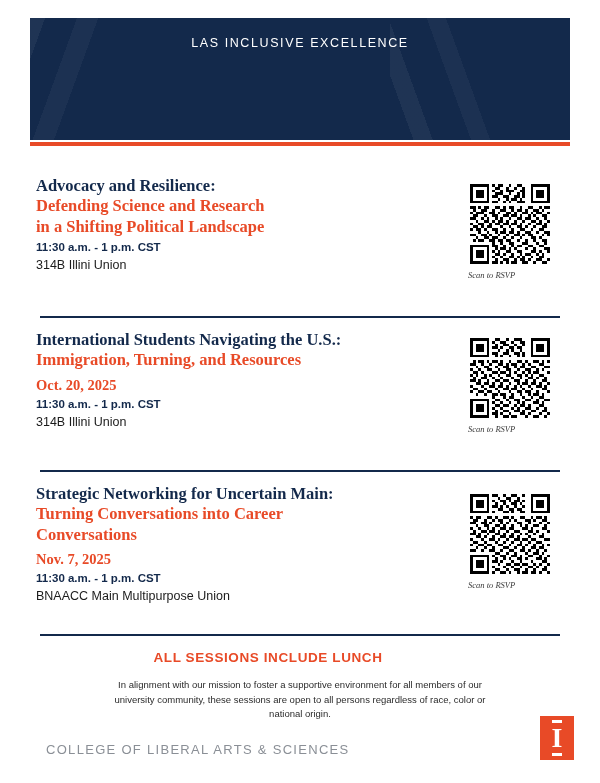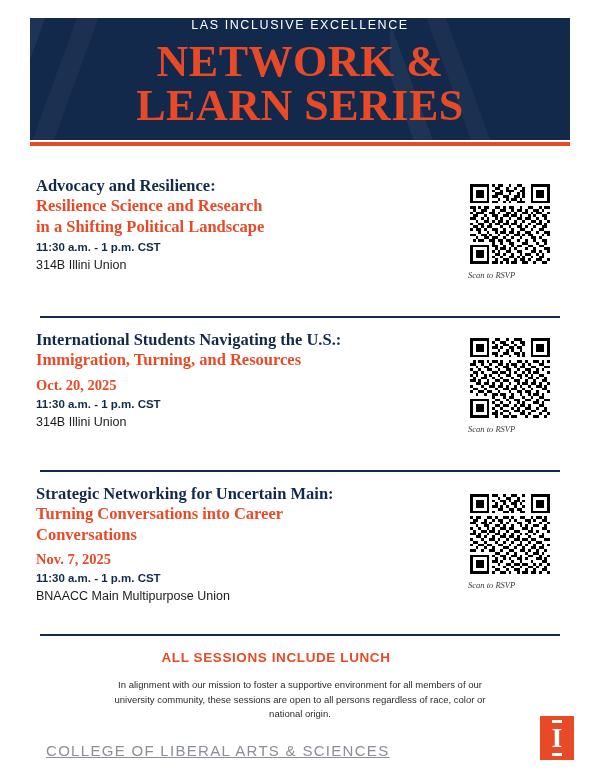--- a/index.html
+++ b/index.html
@@ -54,20 +54,21 @@
                                 rgba(255,255,255,0.04) 96px 114px, transparent 114px 160px);
   }
   .kicker {
     position: relative;
     z-index: 2;
     text-align: center;
     color: #ffffff;
     font-size: 12.5px;
     letter-spacing: 1.6px;
     font-weight: 400;
+    padding-top: 18px;
     font-family: "Liberation Sans", sans-serif;
   }
   .title-main {
     position: relative;
     z-index: 2;
     text-align: center;
     color: #e84a27;
     font-family: "Liberation Serif", serif;
     font-weight: bold;
     font-size: 44px;
@@ -165,21 +166,21 @@
   .footer-rule {
     position: absolute;
     left: 40px;
     top: 634px;
     width: 520px;
     height: 2px;
     background: #13294b;
   }
   .lunch {
     position: absolute;
-    left: 16px;
+    left: 8px;
     top: 650px;
     width: 520px;
     text-align: center;
     font-family: "Liberation Sans", sans-serif;
     font-weight: bold;
     font-size: 13.5px;
     letter-spacing: 0.6px;
     color: #e84a27;
   }
   .disclaimer {
@@ -191,24 +192,23 @@
     font-family: "Liberation Sans", sans-serif;
     font-size: 9.5px;
     line-height: 1.55;
     color: #2b2b2b;
   }
   .college {
     position: absolute;
     left: 46px;
     top: 742px;
     font-family: "Liberation Sans", sans-serif;
-    font-size: 15px;
+    font-size: 13px;
     letter-spacing: 1.3px;
     color: #8a8f96;
-    text-decoration: underline;
   }
   .ilogo {
     position: absolute;
     right: 26px;
     top: 716px;
     width: 34px;
     height: 44px;
     background: #e84a27;
     display: flex;
     align-items: center;
@@ -225,31 +225,27 @@
     padding: 1px 0;
   }
 </style>
 </head>
 <body>
 
 <div class="poster">
 
   <div class="header">
     <div class="kicker">LAS INCLUSIVE EXCELLENCE</div>
-    <div class="title-main">
-      <div>NETWORK &amp;</div>
-      <div>LEARN SERIES</div>
-    </div>
   </div>
   <div class="header-rule"></div>
 
   <div class="session" style="top:176px; height:128px;">
     <div class="s-text">
       <p class="s-title">Advocacy and Resilience:</p>
-      <p class="s-sub">Resilience Science and Research</p>
+      <p class="s-sub">Defending Science and Research</p>
       <p class="s-sub">in a Shifting Political Landscape</p>
       <p class="s-time">11:30 a.m. - 1 p.m. CST</p>
       <p class="s-loc">314B Illini Union</p>
     </div>
   </div>
   <div class="qr-wrap" style="left:468px; top:184px;">
     <svg class="qr" viewBox="0 0 29 29" shape-rendering="crispEdges">
       <rect width="29" height="29" fill="#ffffff"></rect>
       <g fill="#000000">
         <rect x="0" y="0" width="7" height="1"></rect>

